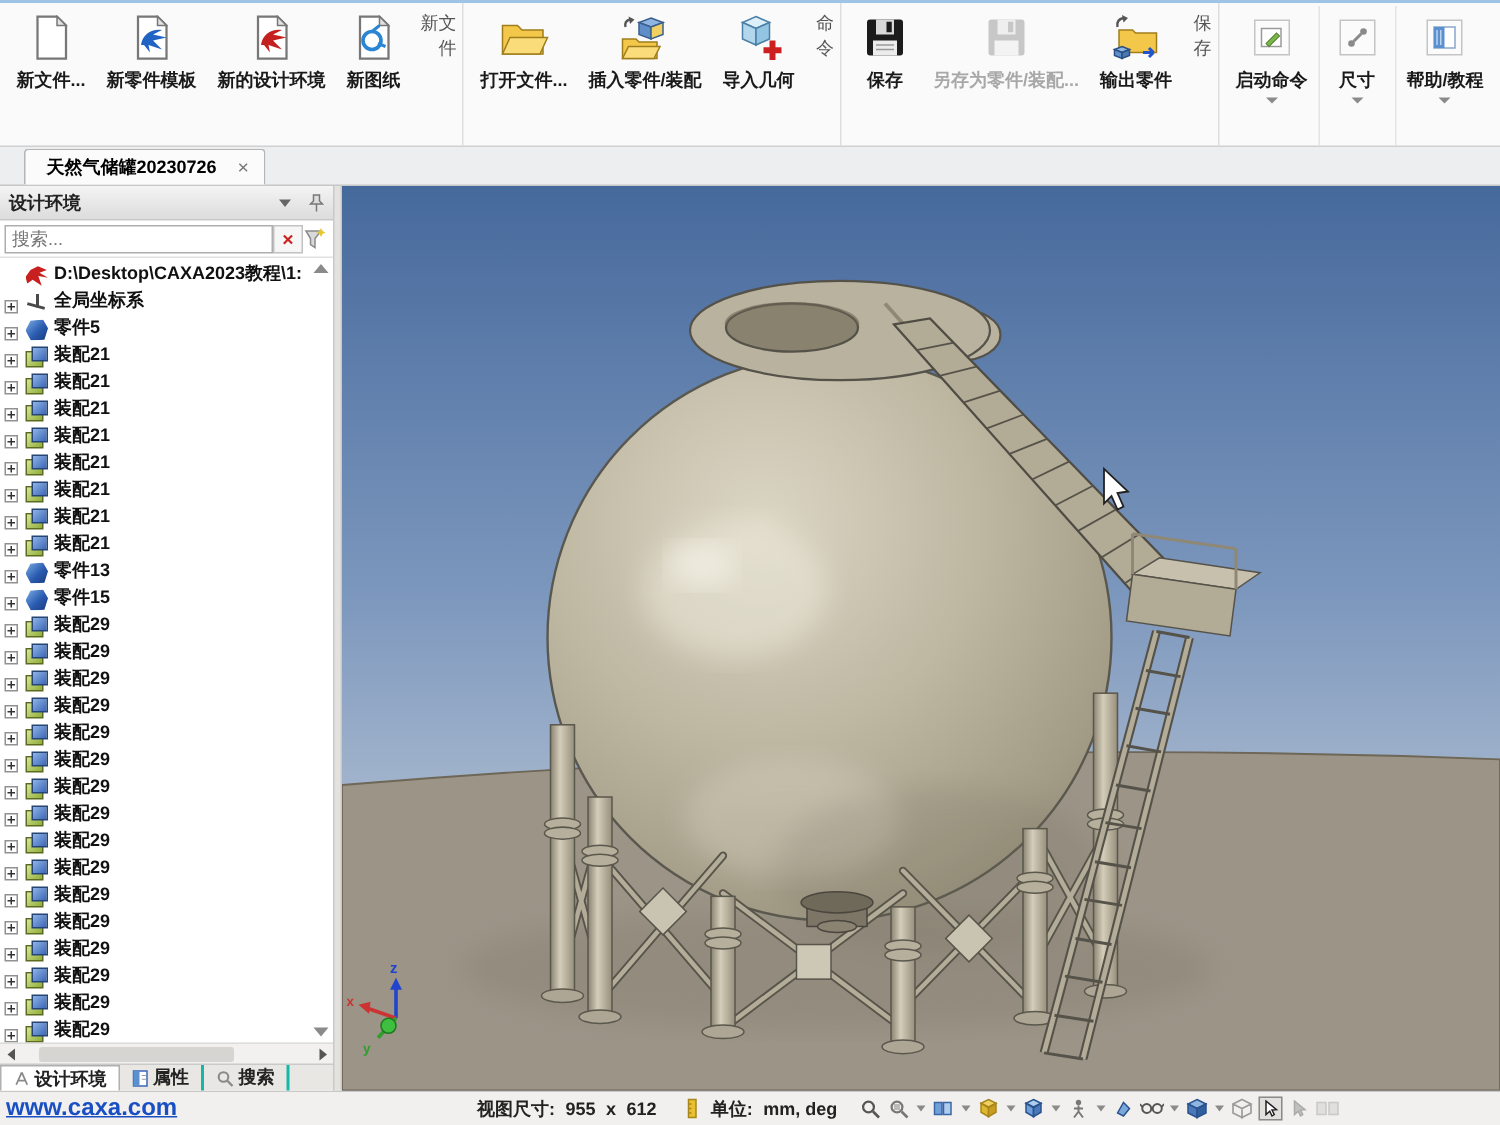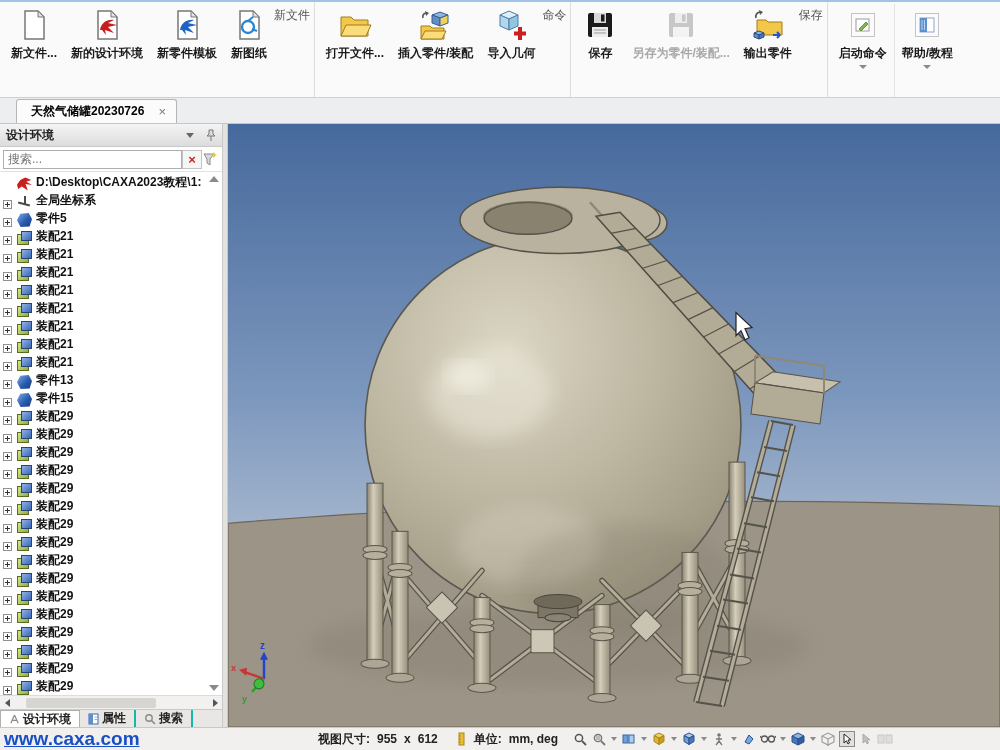--- a/index.html
+++ b/index.html
@@ -88,21 +88,21 @@
 
   
   .stabs { height:18px; background:#e9e7e4; border-top:1px solid #c9c9c9; display:flex; align-items:stretch;
     font-size:12px; font-weight:bold; }
   .stab { display:flex; align-items:center; gap:3px; padding:0 8px; color:#222; border-right:2px solid #14b8a6; }
   .stab.active { background:#fff; border:1px solid #b0b0b0; border-bottom:none; }
 
   
   .statusbar { height:23px; background:#f1f0ee; border-top:1px solid #c9c7c3; display:flex;
     align-items:center; font-size:12px; font-weight:bold; color:#222; }
-  .sb-link { width:222px; padding-left:4px; color:#1a4fc4; text-decoration:underline; font-size:19px; }
+  .sb-link { width:222px; padding-left:4px; color:#1a4fc4; text-decoration:underline; font-size:16px; }
   .sb-text { display:flex; align-items:center; gap:7px; margin-left:96px; }
   .sb-units { display:flex; align-items:center; gap:7px; margin-left:18px; }
   .vtools { display:flex; align-items:center; gap:3px; margin-left:14px; }
   .vt { width:16px; height:16px; display:flex; align-items:center; justify-content:center; }
   .vchev { width:0; height:0; border-left:3px solid transparent; border-right:3px solid transparent;
     border-top:4px solid #8a8a8a; margin:0 1px; }
   .vt.sel { border:1px solid #8a8a8a; background:#e2e0dd; }
   .vt.gray svg * { opacity:.45; }
 </style>
 </head>
@@ -120,34 +120,34 @@
               <path d="M21 3l6 6h-6z" fill="#e2e2e2" stroke="#777"></path>
             </svg>
         </span>
         <span class="rlab">新文件...</span>
       </div>
       <div class="rbtn">
         <span class="ric">
           <svg width="34" height="34" viewBox="0 0 34 34">
               <path d="M8 3h13l6 6v22H8z" fill="#fff" stroke="#777" stroke-width="1.5"></path>
               <path d="M21 3l6 6h-6z" fill="#e2e2e2" stroke="#777"></path>
-              <path d="M10 22c1-7 7-11 14-10l-6 3 9 2-9 2 6 6-9-3 1 5-4-5z" fill="#c42020"></path>
-            </svg>
-        </span>
-        <span class="rlab">新的设计环境</span>
+              <path d="M10 22c1-7 7-11 14-10l-6 3 9 2-9 2 6 6-9-3 1 5-4-5z" fill="#1f63c4"></path>
+            </svg>
+        </span>
+        <span class="rlab">新零件模板</span>
       </div>
       <div class="rbtn">
         <span class="ric">
           <svg width="34" height="34" viewBox="0 0 34 34">
               <path d="M8 3h13l6 6v22H8z" fill="#fff" stroke="#777" stroke-width="1.5"></path>
               <path d="M21 3l6 6h-6z" fill="#e2e2e2" stroke="#777"></path>
-              <path d="M10 22c1-7 7-11 14-10l-6 3 9 2-9 2 6 6-9-3 1 5-4-5z" fill="#1f63c4"></path>
-            </svg>
-        </span>
-        <span class="rlab">新零件模板</span>
+              <path d="M10 22c1-7 7-11 14-10l-6 3 9 2-9 2 6 6-9-3 1 5-4-5z" fill="#c42020"></path>
+            </svg>
+        </span>
+        <span class="rlab">新的设计环境</span>
       </div>
       <div class="rbtn">
         <span class="ric">
           <svg width="34" height="34" viewBox="0 0 34 34">
               <path d="M8 3h13l6 6v22H8z" fill="#fff" stroke="#777" stroke-width="1.5"></path>
               <path d="M21 3l6 6h-6z" fill="#e2e2e2" stroke="#777"></path>
               <circle cx="16" cy="19" r="6" fill="none" stroke="#2a86d2" stroke-width="2.4"></circle>
               <path d="M16 13l5-4M20 21l5 2" stroke="#2a86d2" stroke-width="2"></path>
             </svg>
         </span>
@@ -254,20 +254,33 @@
       <div class="rbtn" style="border-right:1px solid #e4e4e4;">
         <span class="ric">
             <span class="mini-box">
           <svg width="20" height="20" viewBox="0 0 20 20">
                 <rect x="3" y="4" width="13" height="12" fill="#fff" stroke="#9a9a9a"></rect>
                 <path d="M6 14l7-7 2 2-7 7z" fill="#7ab648" stroke="#4e7c2a" stroke-width=".7"></path>
               </svg>
         </span>
           </span>
         <span class="rlab">启动命令</span>
+        <span class="chev"></span>
+      </div>
+      <div class="rbtn" style="border-right:1px solid #e4e4e4;">
+        <span class="ric">
+            <span class="mini-box">
+          <svg width="20" height="20" viewBox="0 0 20 20">
+                <circle cx="6" cy="14" r="2.2" fill="#8a8a8a"></circle>
+                <circle cx="14" cy="6" r="2.2" fill="#8a8a8a"></circle>
+                <path d="M7.5 12.5l5-5" stroke="#8a8a8a" stroke-width="2"></path>
+              </svg>
+        </span>
+          </span>
+        <span class="rlab">尺寸</span>
         <span class="chev"></span>
       </div>
       <div class="rbtn">
         <span class="ric">
             <span class="mini-box">
           <svg width="20" height="20" viewBox="0 0 20 20">
                 <rect x="3" y="3" width="14" height="14" fill="#fff" stroke="#8aa6c8"></rect>
                 <rect x="3" y="3" width="7" height="14" fill="#5a8fd0"></rect>
                 <path d="M5 5v10M7.5 5v10" stroke="#bcd4ee"></path>
               </svg>

